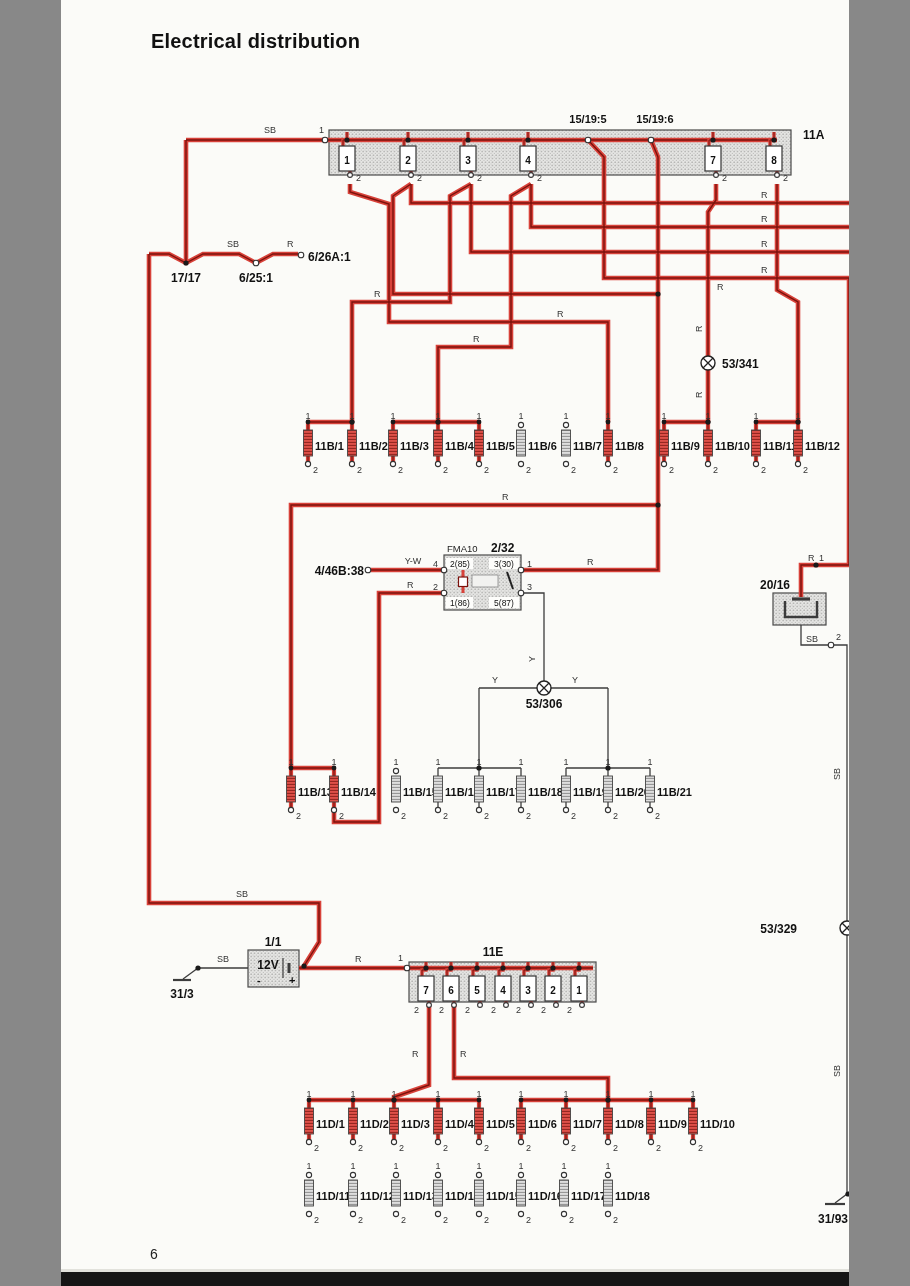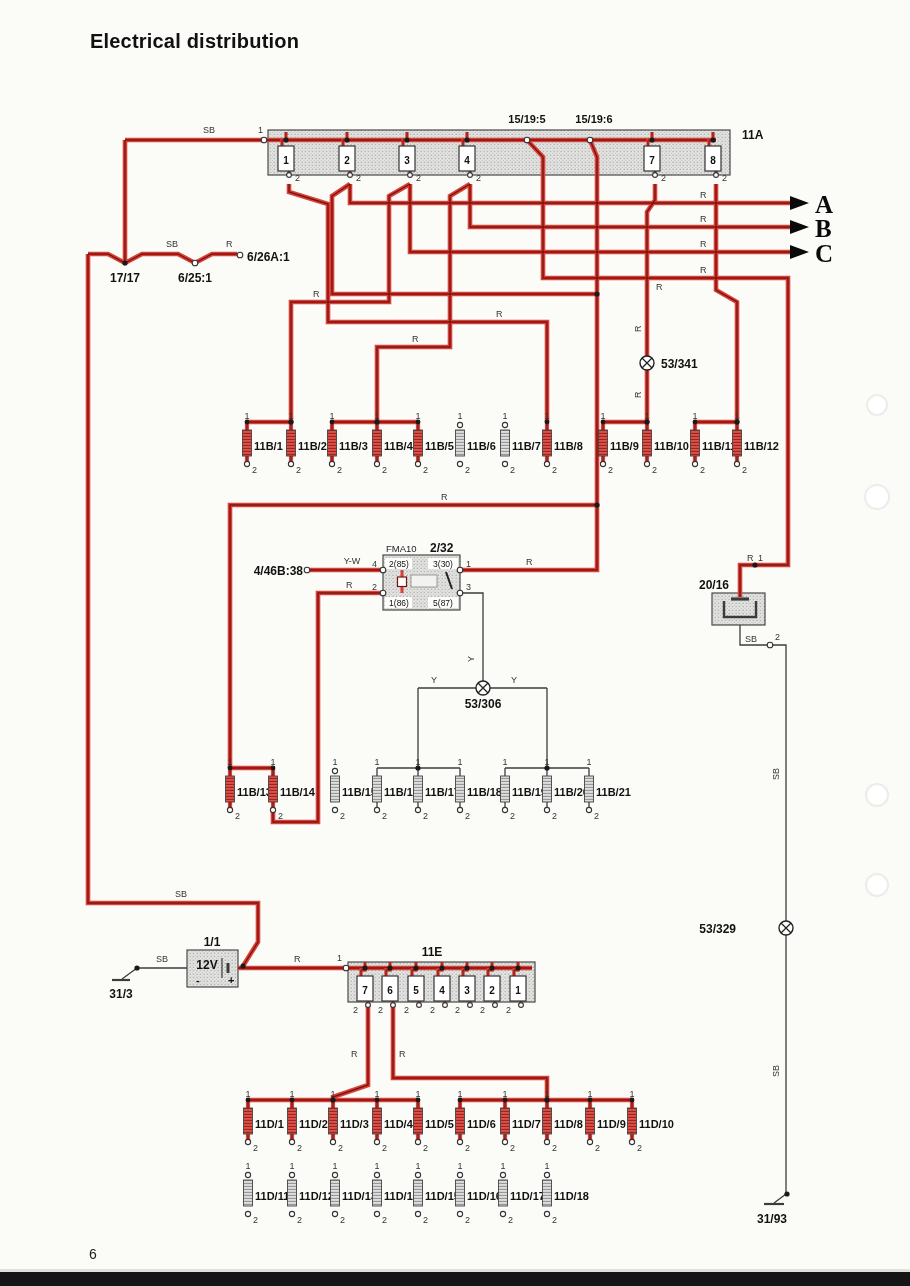--- a/index.html
+++ b/index.html
@@ -1,16 +1,16 @@
 <!DOCTYPE html>
 <html><head>
 <meta charset="utf-8">
 <style>
   html,body{margin:0;padding:0;background:#888;}
-  .page{position:relative;width:910px;height:1286px;margin:0 auto;background:#fbfbf8;overflow:hidden;
+  .page{position:relative;width:788px;height:1286px;margin:0 auto;background:#fbfbf8;overflow:hidden;
         font-family:"Liberation Sans",sans-serif;}
   .title{position:absolute;left:90px;top:30px;font-size:20px;font-weight:bold;color:#111;letter-spacing:.2px;}
   .page-num{position:absolute;left:89px;bottom:24px;font-size:14px;color:#222;}
   .footline{position:absolute;left:0;right:0;bottom:14px;height:3px;background:#e2e2dc;}
   .bottom-bar{position:absolute;left:0;right:0;bottom:0;height:14px;background:#151515;}
   svg{position:absolute;left:0;top:0;}
   svg text{font-family:"Liberation Sans",sans-serif;}
   .lb{font-size:11px;font-weight:bold;fill:#111;}
   .lb12{font-size:12px;font-weight:bold;fill:#111;}
   .sm{font-size:9.5px;fill:#222;}

